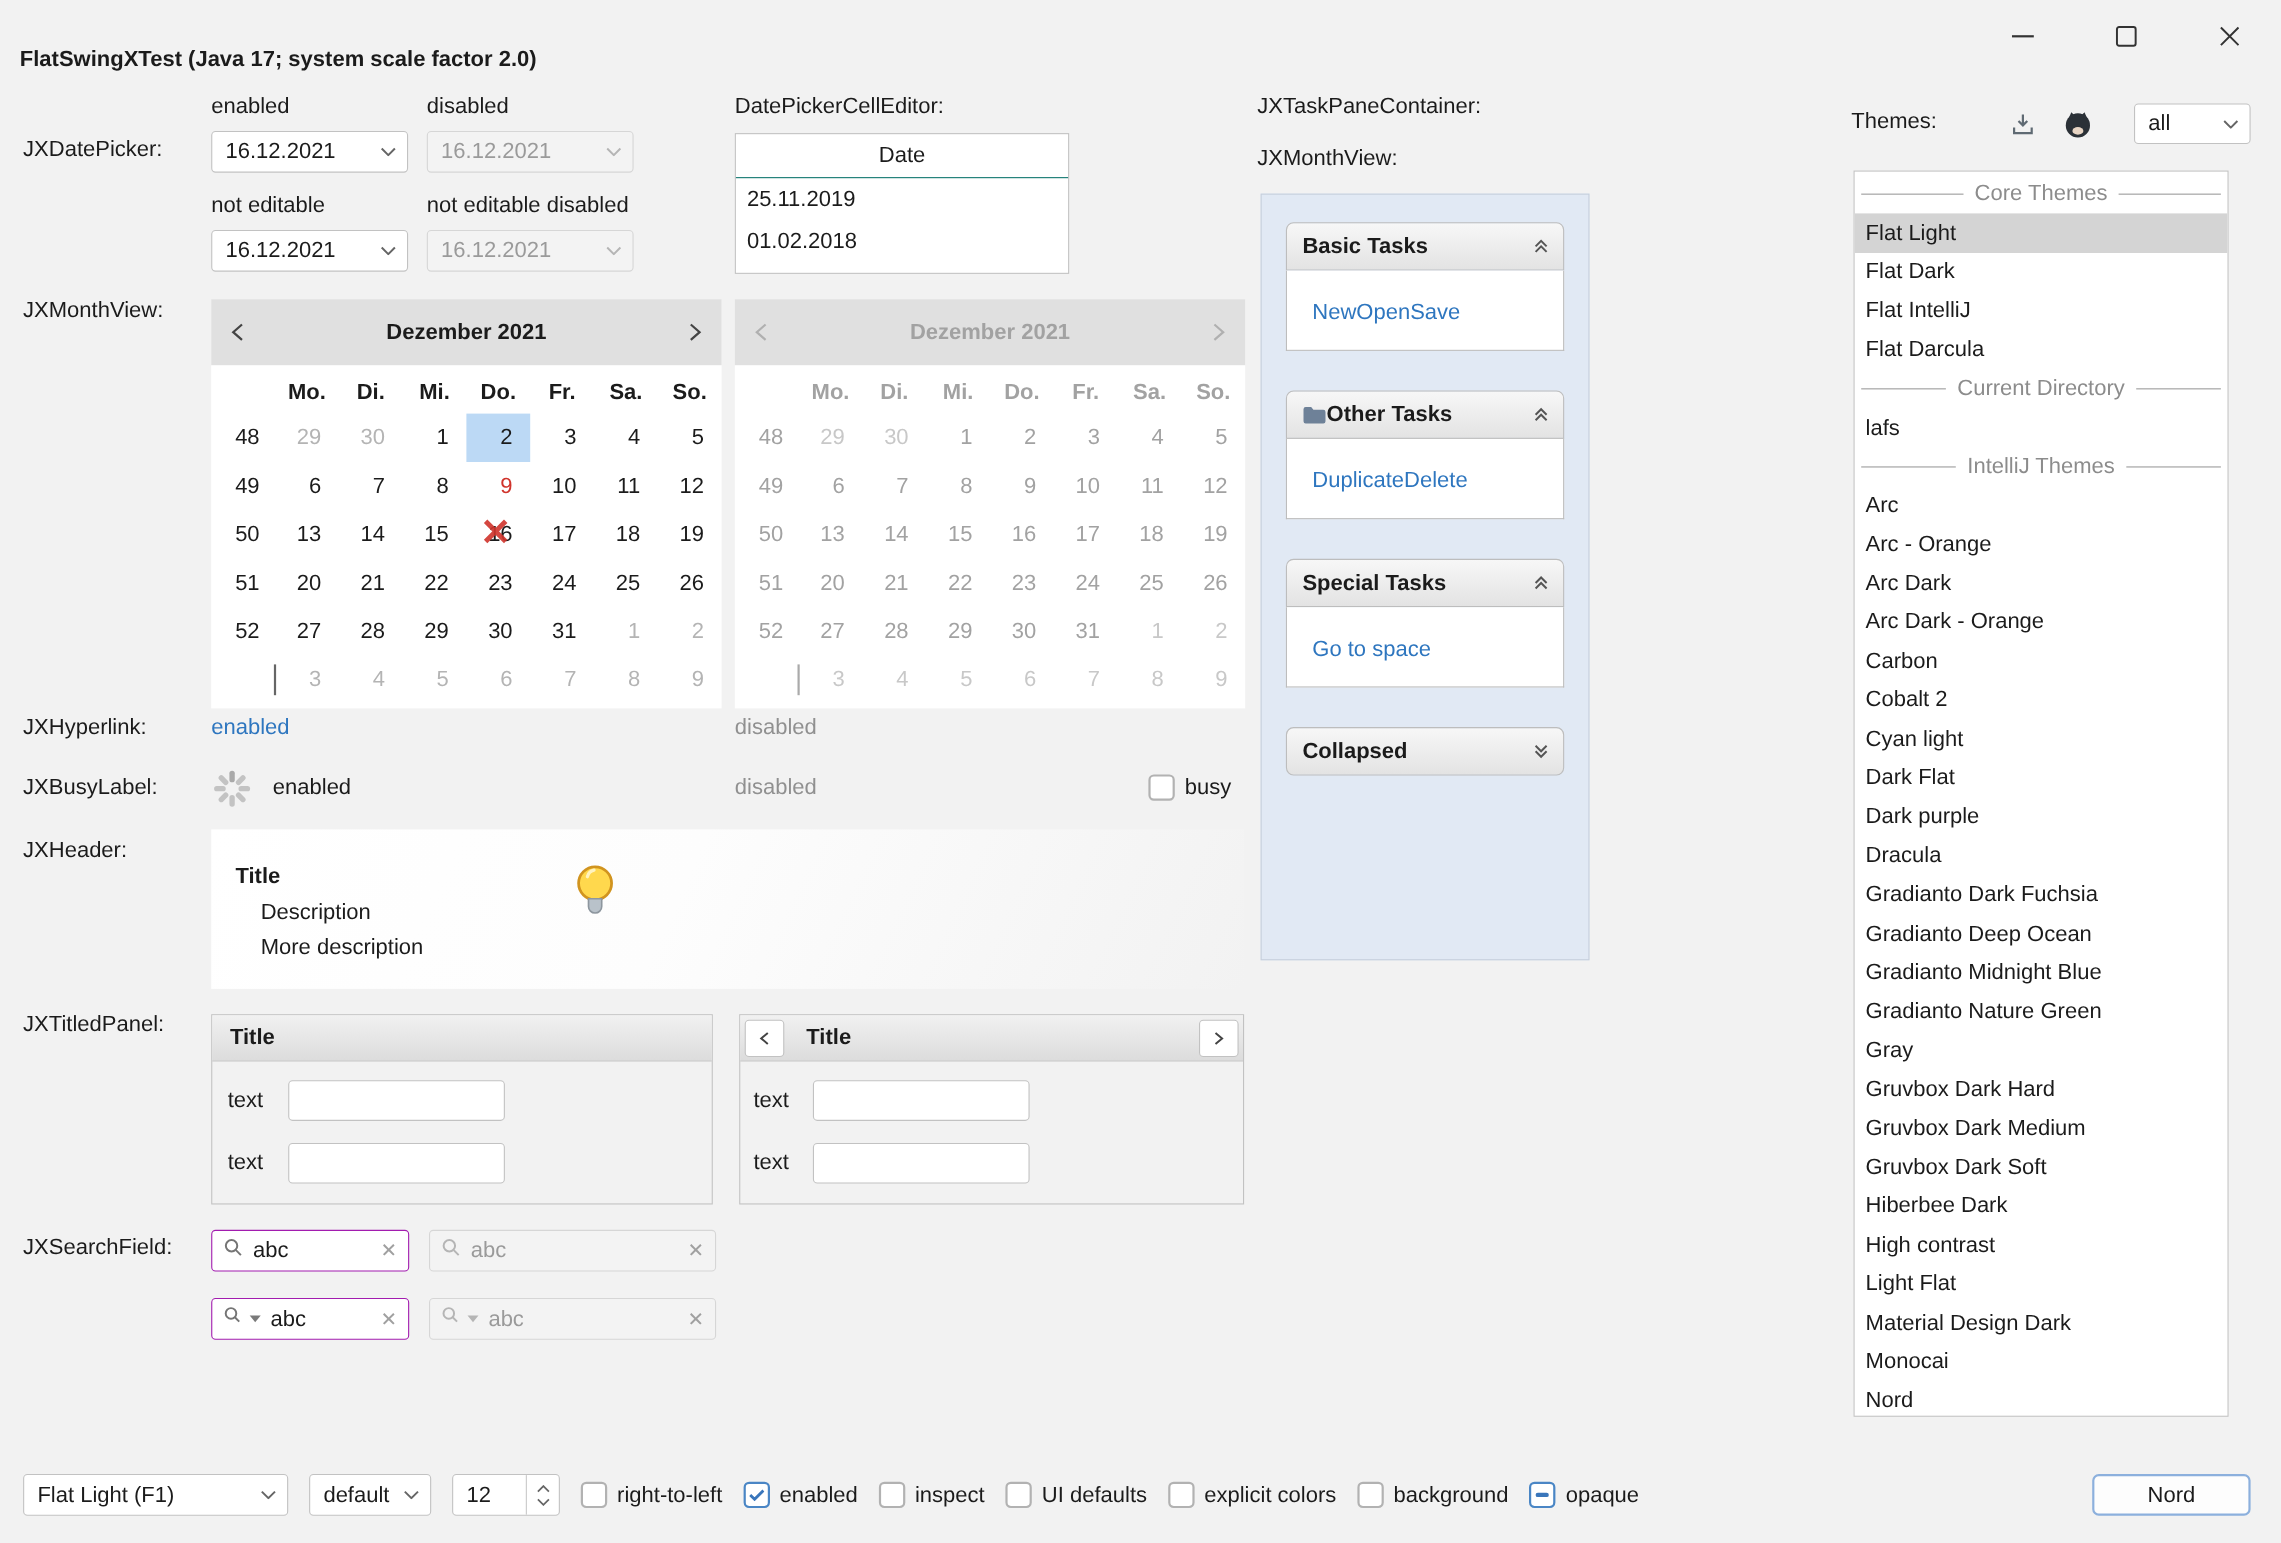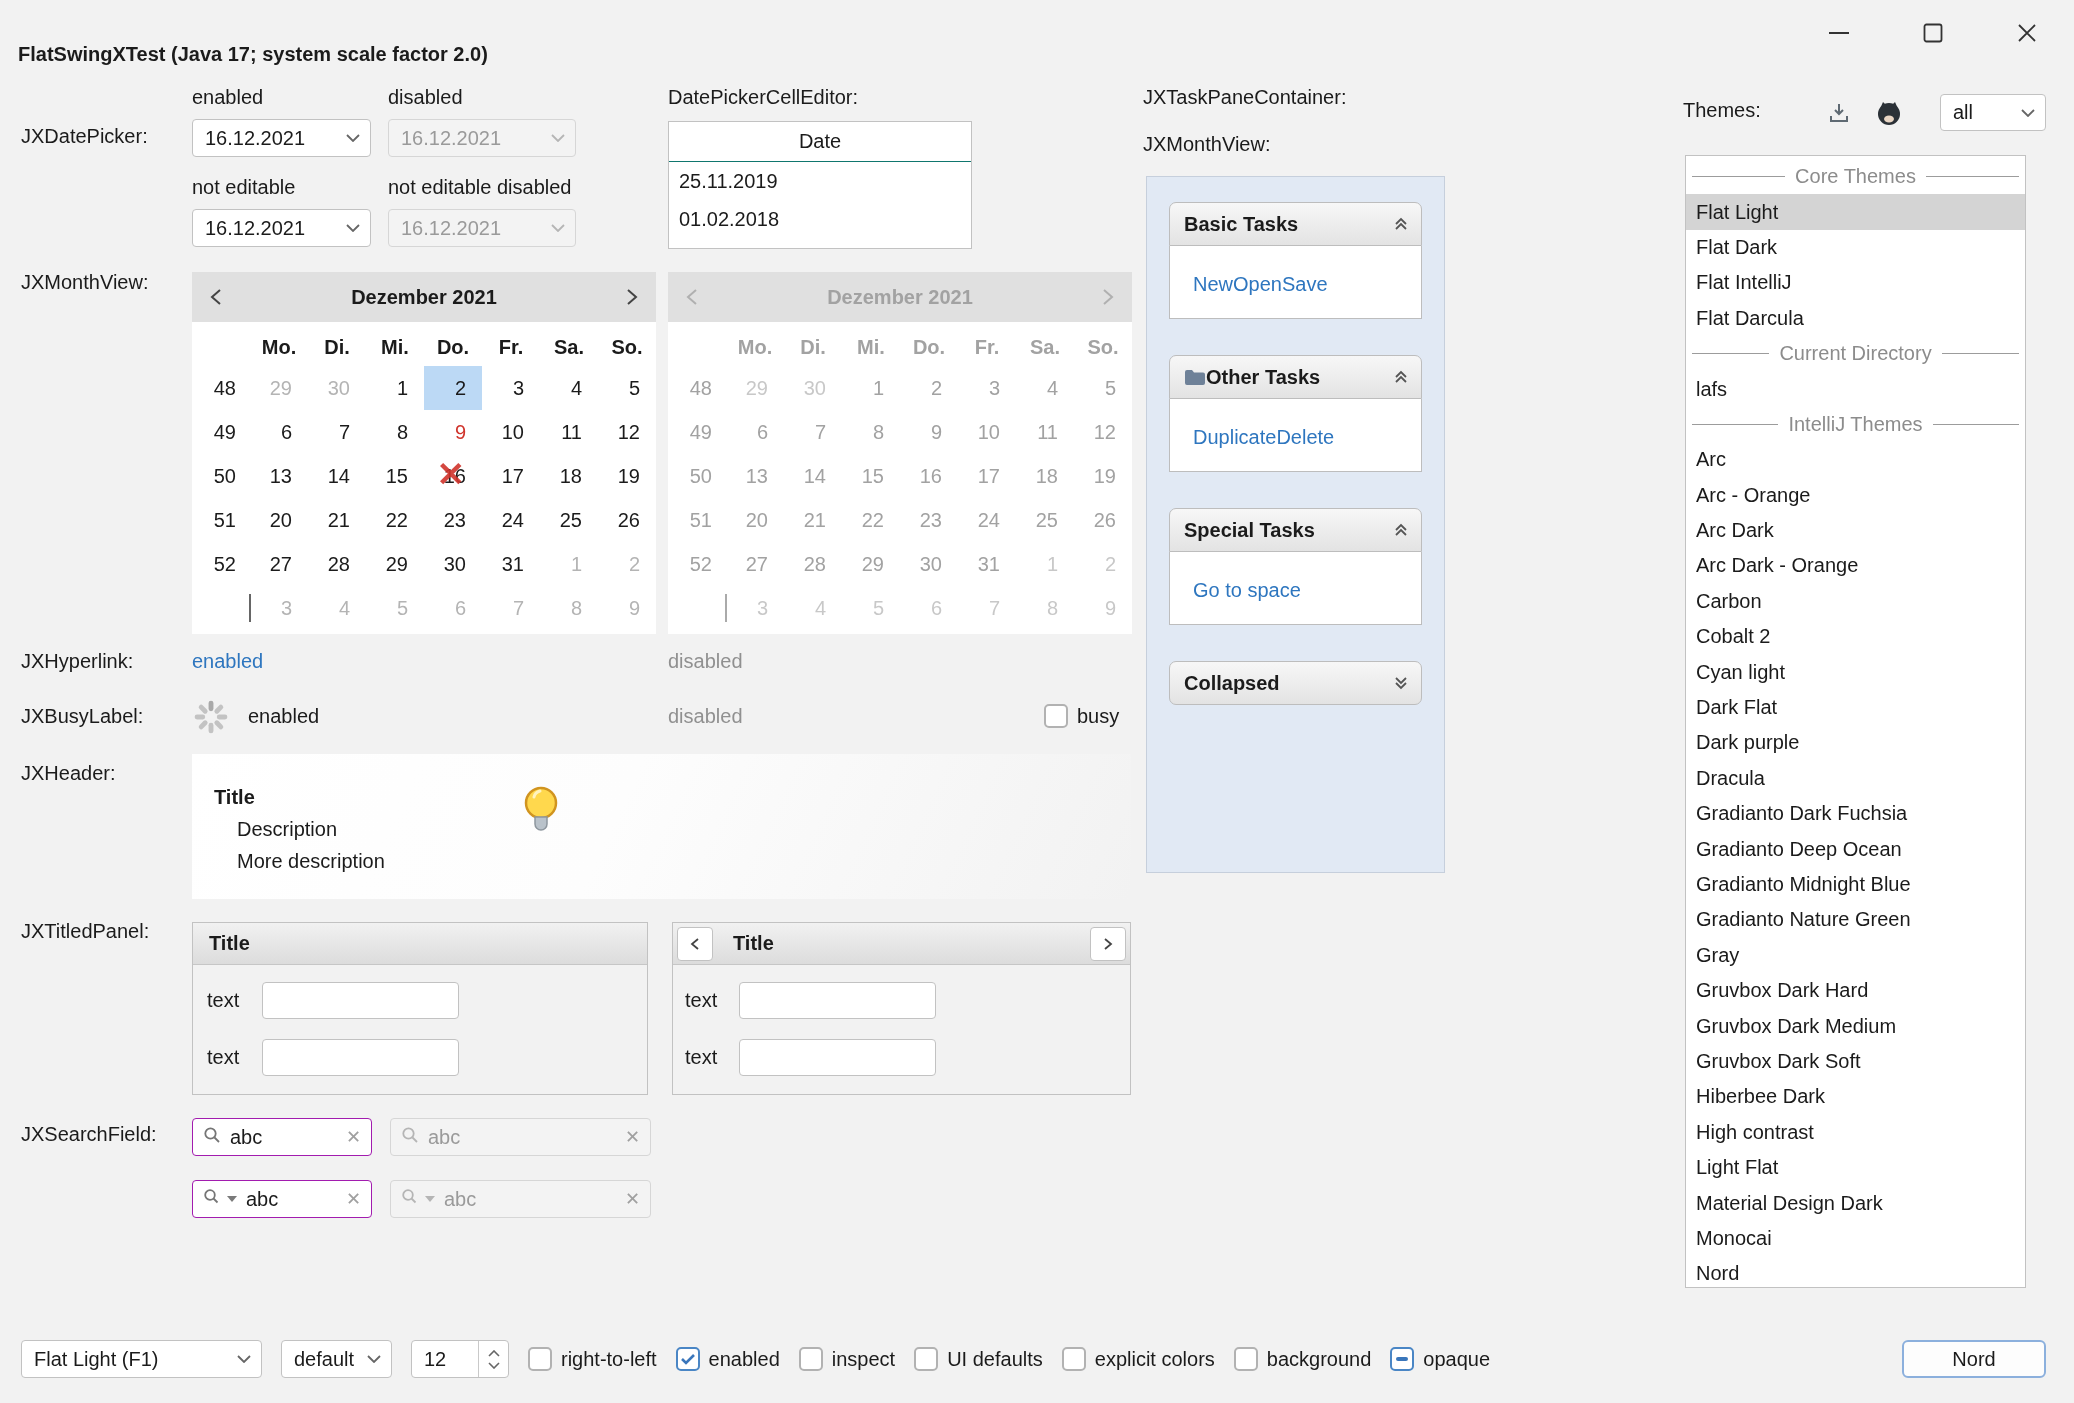--- a/index.html
+++ b/index.html
@@ -26,21 +26,21 @@
   .arrow-area { width:34px; display:flex; align-items:center; justify-content:center; flex:none; }
 
   
   .dtable { position:absolute; background:#fff; border:1px solid #c2c2c2; }
   .dtable .thead { height:40px; display:flex; align-items:center; justify-content:center;
                    border-bottom:1px solid #0f766e; }
   .dtable .trow { height:38px; display:flex; align-items:center; padding-left:10px; }
 
   
   .mv { position:absolute; width:464px; background:#fff; padding-bottom:4px; }
-  .mv-header { height:50px; background:#e0e0e0; display:flex; align-items:center; font-weight:bold; }
+  .mv-header { height:60px; background:#e0e0e0; display:flex; align-items:center; font-weight:bold; }
   .mv-nav { width:48px; height:48px; display:flex; align-items:center; justify-content:center; cursor:pointer; }
   .mv-title { flex:1; text-align:center; }
   .mv-grid { padding-top:6px; }
   .mv-row { display:flex; height:44px; }
   .mv-row.mv-head { height:38px; }
   .mv-wk { width:58px; display:flex; align-items:center; justify-content:flex-end;
            padding-right:14px; position:relative; }
   .mv-wk.bar::after { content:""; position:absolute; right:-1px; top:8px; width:2px; height:28px; background:#666; }
   .mv-dayhead { width:58px; display:flex; align-items:center; justify-content:center; font-weight:bold; }
   .mv-day { width:58px; display:flex; align-items:center; justify-content:flex-end;

